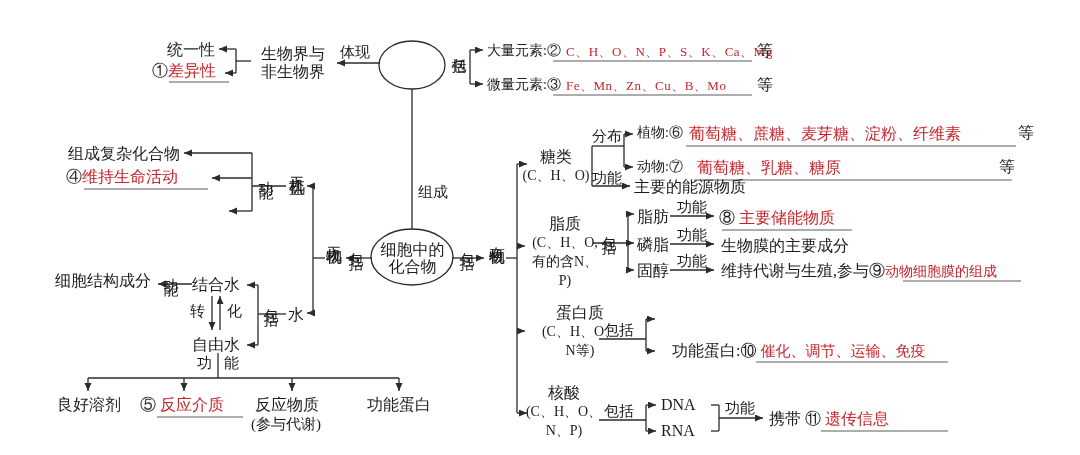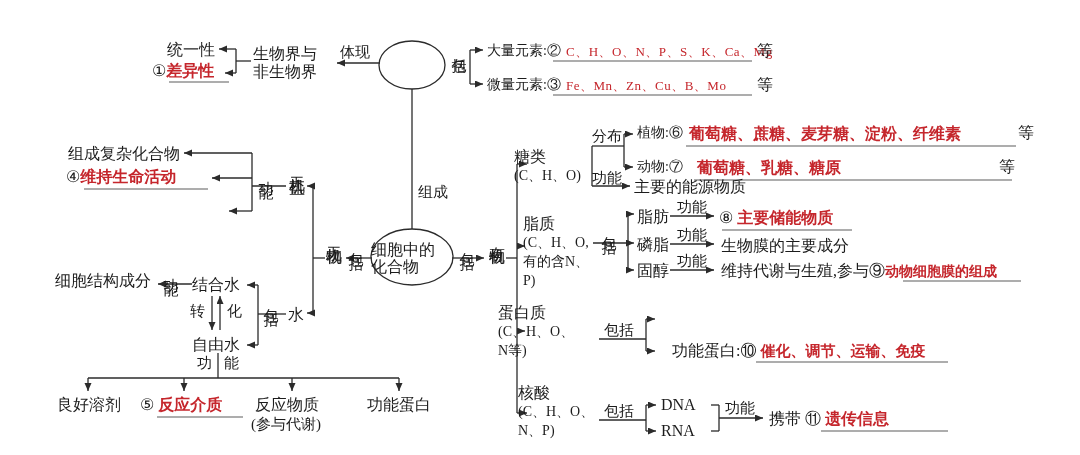--- a/index.html
+++ b/index.html
@@ -4,24 +4,24 @@
 <style>
   html,body{margin:0;padding:0;background:#fff}
   #stage{position:relative;width:1080px;height:455px;background:#fff;overflow:hidden;
          font-family:"Liberation Serif","DejaVu Serif",serif;color:#1c1c1c}
   #wires{position:absolute;left:0;top:0}
   .t{position:absolute;white-space:nowrap;font-size:16px;line-height:1.1;color:#1c1c1c}
   .s{font-size:15px}
   .xs{font-size:14px}
   .lat{font-size:13px;letter-spacing:.5px;font-weight:normal}
   .red{color:#c5262c}
-  .b{font-weight:bold}
+  .b{font-weight:normal}
   .v{writing-mode:vertical-rl;text-orientation:upright;line-height:1}
   .g{letter-spacing:4px}
-  .c{}
+  .c{text-align:center}
   .c div{white-space:nowrap}
   .f14 div.f{font-size:14px}
 </style>
 </head>
 <body>
 
 <div id="stage">
 
   <svg id="wires" width="1080" height="455" viewBox="0 0 1080 455">
     <defs>
@@ -215,21 +215,21 @@
   </div>
   <div class="t" style="left:637px;top:236px">磷脂</div>
   <div class="t s" style="left:677px;top:227px">功能</div>
   <div class="t" style="left:721px;top:237px">生物膜的主要成分</div>
   <div class="t" style="left:637px;top:262px">固醇</div>
   <div class="t s" style="left:677px;top:253px">功能</div>
   <div class="t" style="left:721px;top:262px">
     <span>维持代谢与生殖,参与</span><span>⑨</span><span class="red b" style="font-size:14px">动物细胞膜的组成</span>
   </div>
 
-  <div class="t c f14" style="left:498px;top:303px;width:92px;line-height:19px">
+  <div class="t c f14" style="left:534px;top:303px;width:92px;line-height:19px">
     <div>蛋白质</div>
     <div class="f">(C、H、O、</div>
     <div class="f">N等)</div>
   </div>
   <div class="t s" style="left:604px;top:322px">包括</div>
   <div class="t" style="left:672px;top:342px">
     <span>功能蛋白:</span><span>⑩</span> <span class="red b s">催化、调节、运输、免疫</span>
   </div>
 
   <div class="t c f14" style="left:518px;top:383px;width:92px;line-height:19px">

